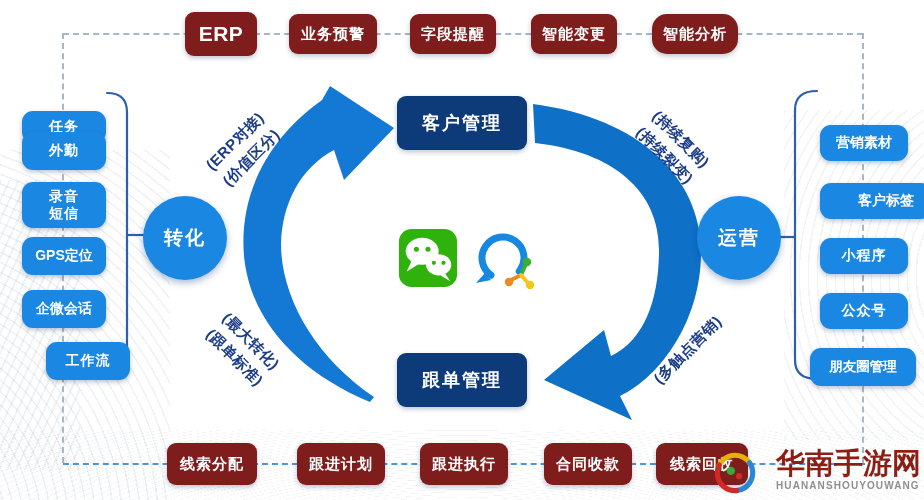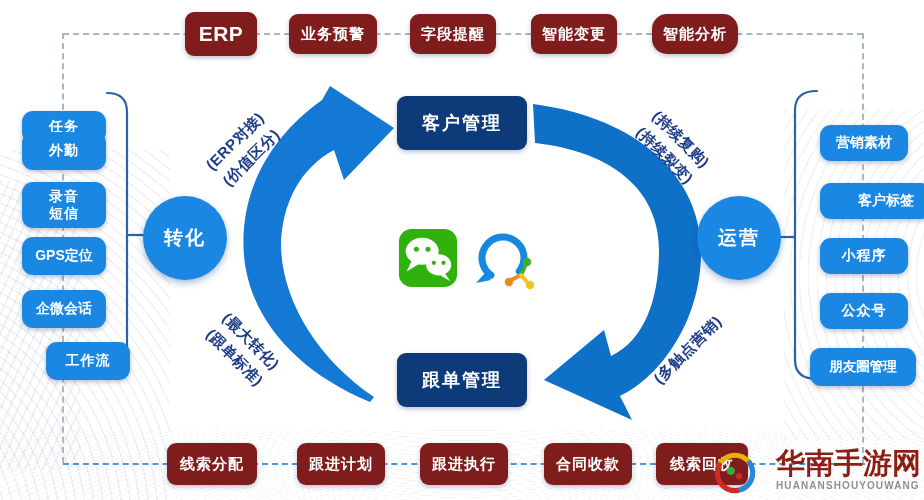--- a/index.html
+++ b/index.html
@@ -135,21 +135,21 @@
     </div>
   <div class="box navy" style="left:297px;top:443px;width:88px;height:42px;">
       <span>跟进计划</span>
     </div>
   <div class="box navy" style="left:420px;top:443px;width:88px;height:42px;align-items:center;">
       <span>跟进执行</span>
     </div>
   <div class="box navy" style="left:544px;top:443px;width:88px;height:42px;">
       <span>合同收款</span>
     </div>
-  <div class="box navy" style="left:656px;top:443px;width:92px;height:42px;border-radius:8px;">
+  <div class="box navy" style="left:656px;top:443px;width:92px;height:42px;">
       <span>线索回收</span>
     </div>
 
   <div class="box centerbox" style="left:397px;top:96px;width:130px;height:54px;">
       <span>客户管理</span>
     </div>
   <div class="box centerbox" style="left:397px;top:353px;width:130px;height:54px;">
       <span>跟单管理</span>
     </div>
   <div class="box circle" style="left:143px;top:196px;width:84px;height:84px;">

